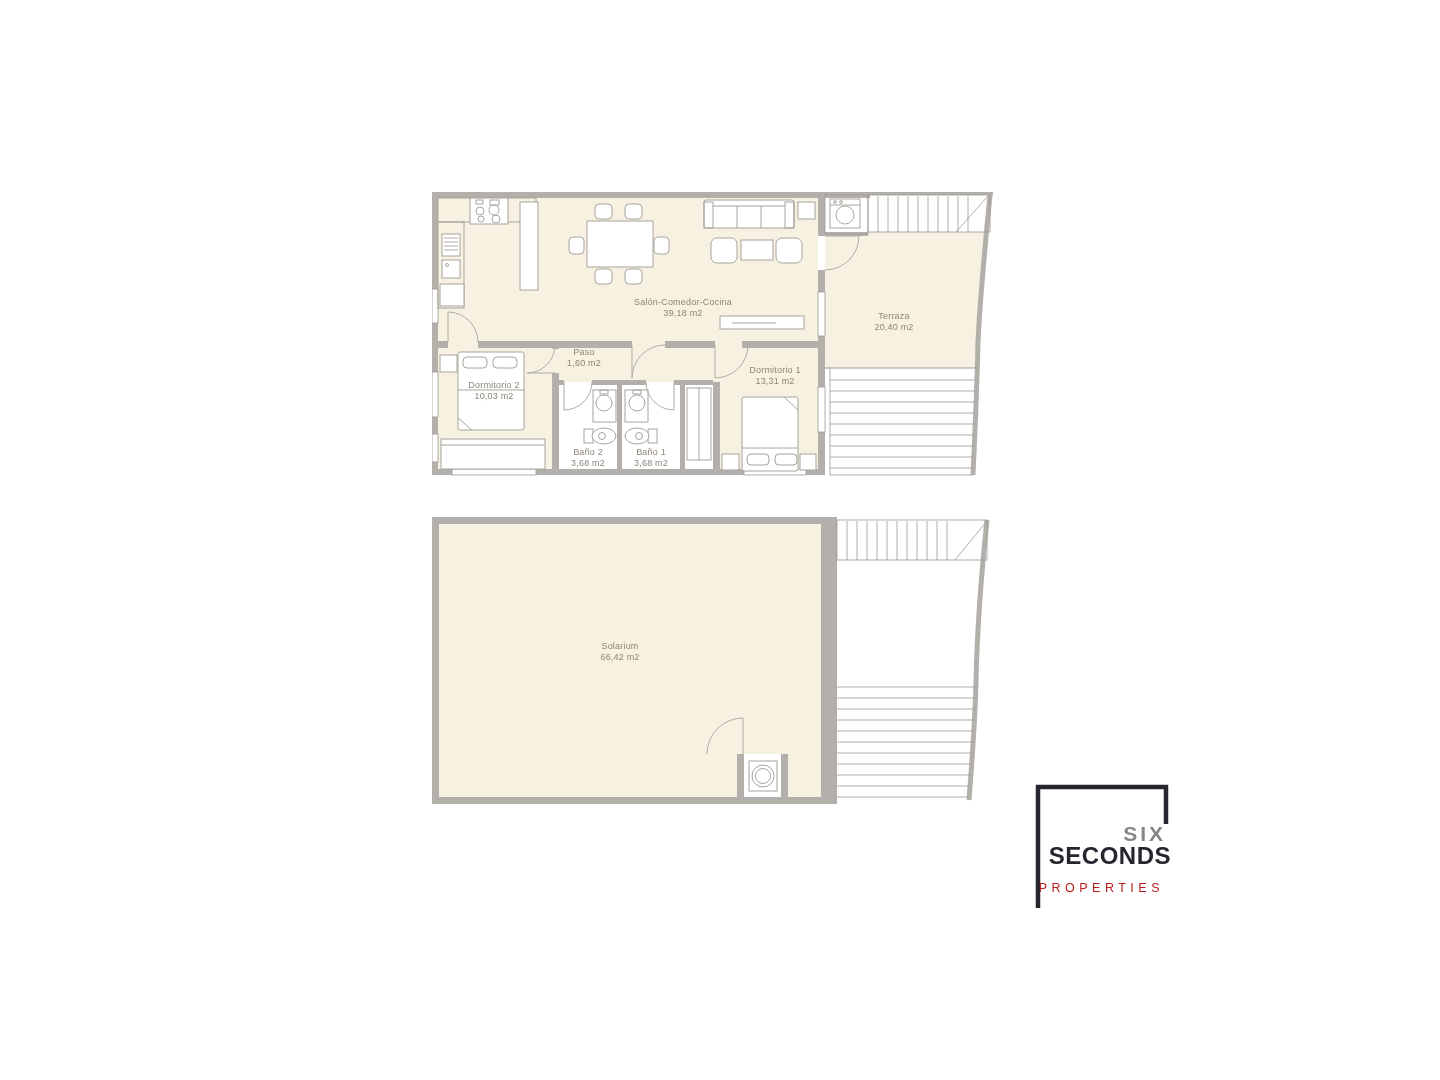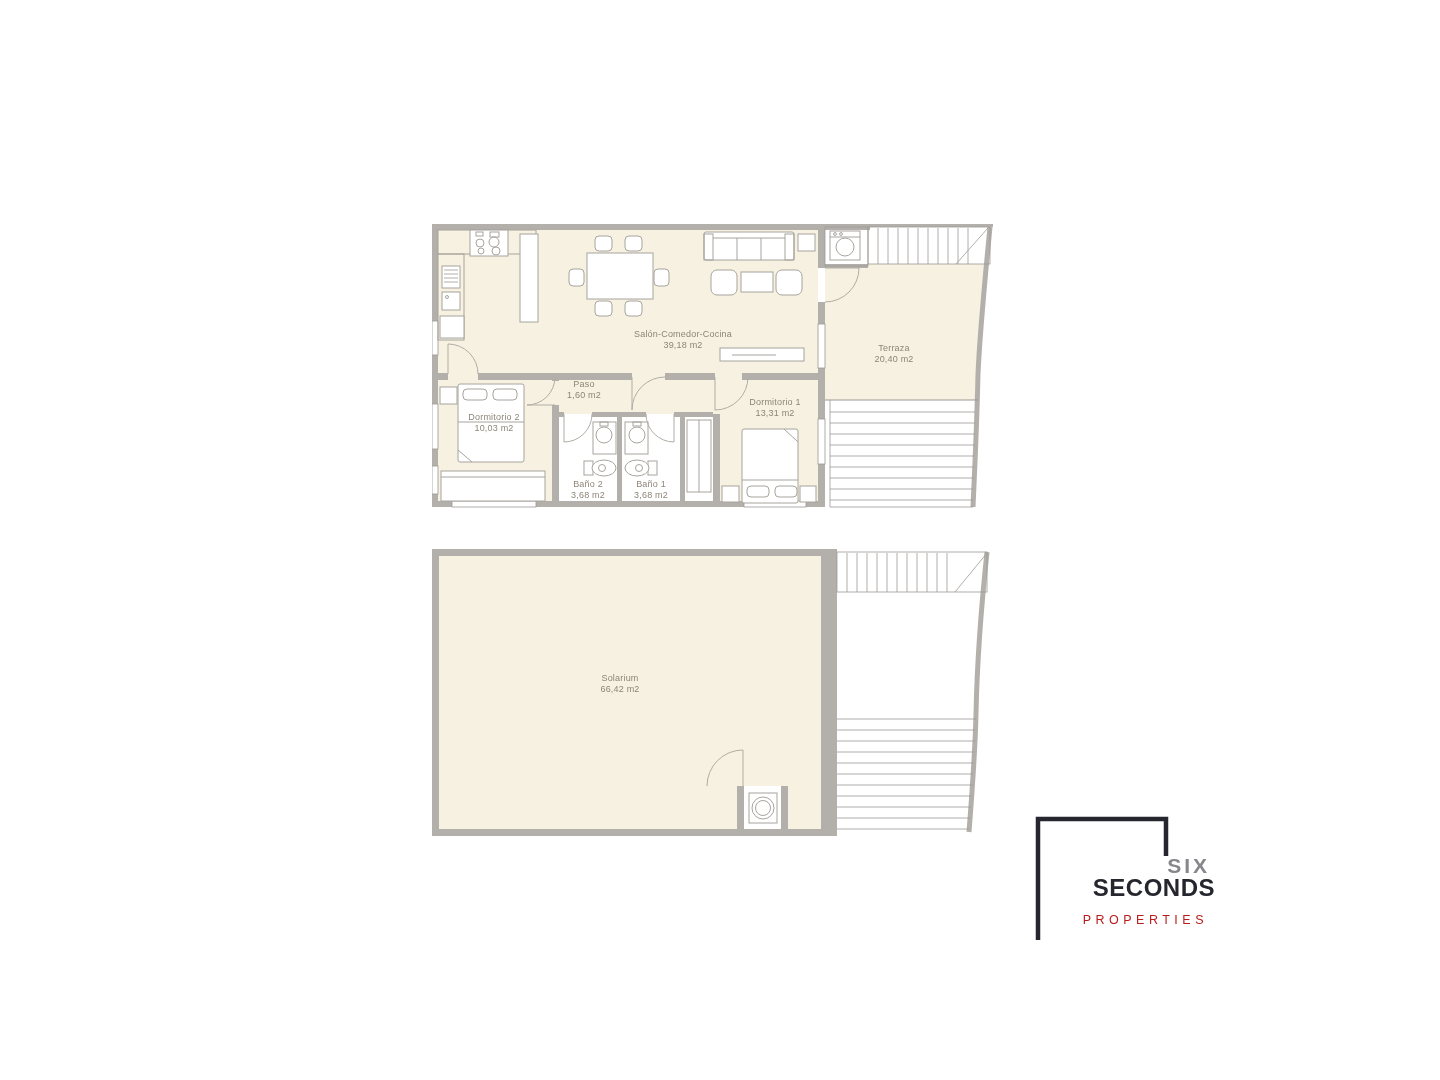--- a/index.html
+++ b/index.html
@@ -1,33 +1,33 @@
 <!DOCTYPE html>
 <html><head>
 <meta charset="utf-8">
 <style>
   html,body{margin:0;padding:0;background:#ffffff;}
   .page{position:relative;width:1440px;height:908px;background:#ffffff;overflow:hidden;
-        font-family:"Liberation Sans",sans-serif;margin-top:32px;}
+        font-family:"Liberation Sans",sans-serif;}
   .plan{position:absolute;}
   .plan1{left:432px;top:192px;width:568px;height:290px;}
   .plan2{left:432px;top:517px;width:568px;height:290px;}
   
   .cream{fill:#f6f1e1;}
   .w{fill:#b3b0ab;}
   .thin{stroke:#9d9a94;stroke-width:1.1;fill:none;}
   .thin2{stroke:#9d9a94;stroke-width:0.8;fill:none;}
   .furn{stroke:#a8a49e;stroke-width:1;fill:#ffffff;}
   .furnl{stroke:#a8a49e;stroke-width:1;fill:none;}
   .arc{stroke:#b1ada5;stroke-width:1;fill:none;}
   .white{fill:#ffffff;}
   .win{fill:#ffffff;stroke:#9d9a94;stroke-width:0.8;}
   .lbl{fill:#8d8678;font-size:9px;letter-spacing:0.2px;font-family:"Liberation Sans",sans-serif;}
   
-  .logo{position:absolute;left:1035px;top:783px;width:134px;height:132px;padding-left:44px;}
+  .logo{position:absolute;left:1035px;top:783px;width:134px;height:132px;}
   .logo-frame{position:absolute;left:0;top:0;width:134px;height:132px;}
   .logo-word{position:absolute;white-space:nowrap;}
   .logo-six{right:3px;top:39px;font-size:21px;font-weight:600;letter-spacing:3px;color:#87878b;}
   .logo-seconds{right:-2px;top:59px;font-size:24px;font-weight:bold;letter-spacing:0.5px;color:#26262e;}
   .logo-properties{right:5px;top:98px;font-size:12.5px;letter-spacing:4.5px;color:#b91c1c;}
 </style>
 </head>
 <body>
 
 <div class="page">

